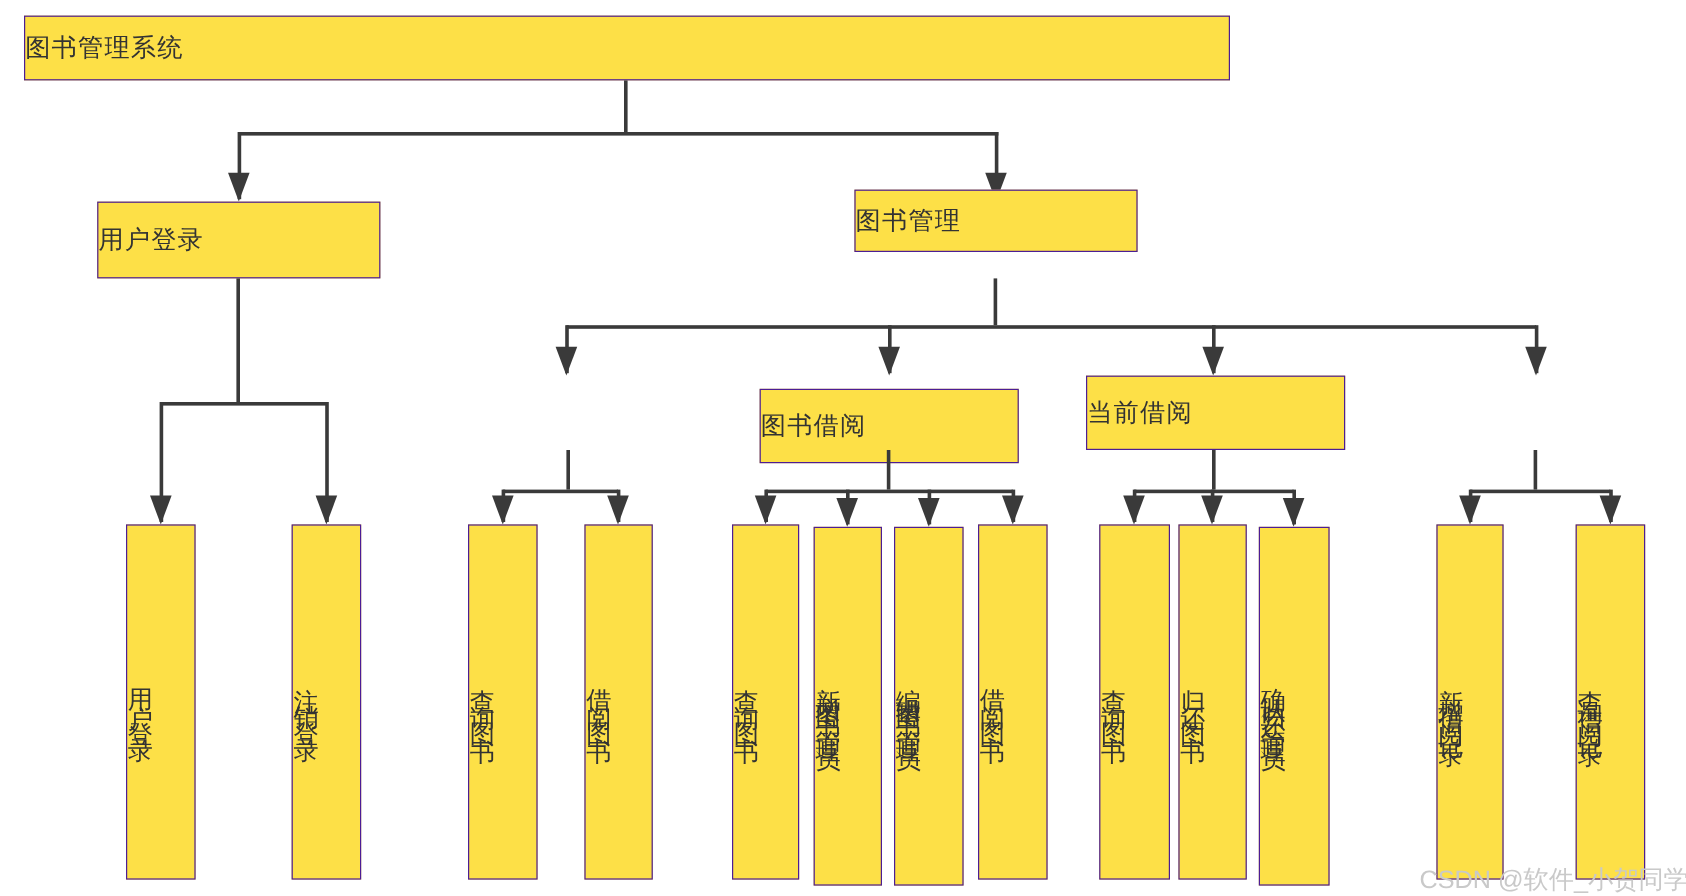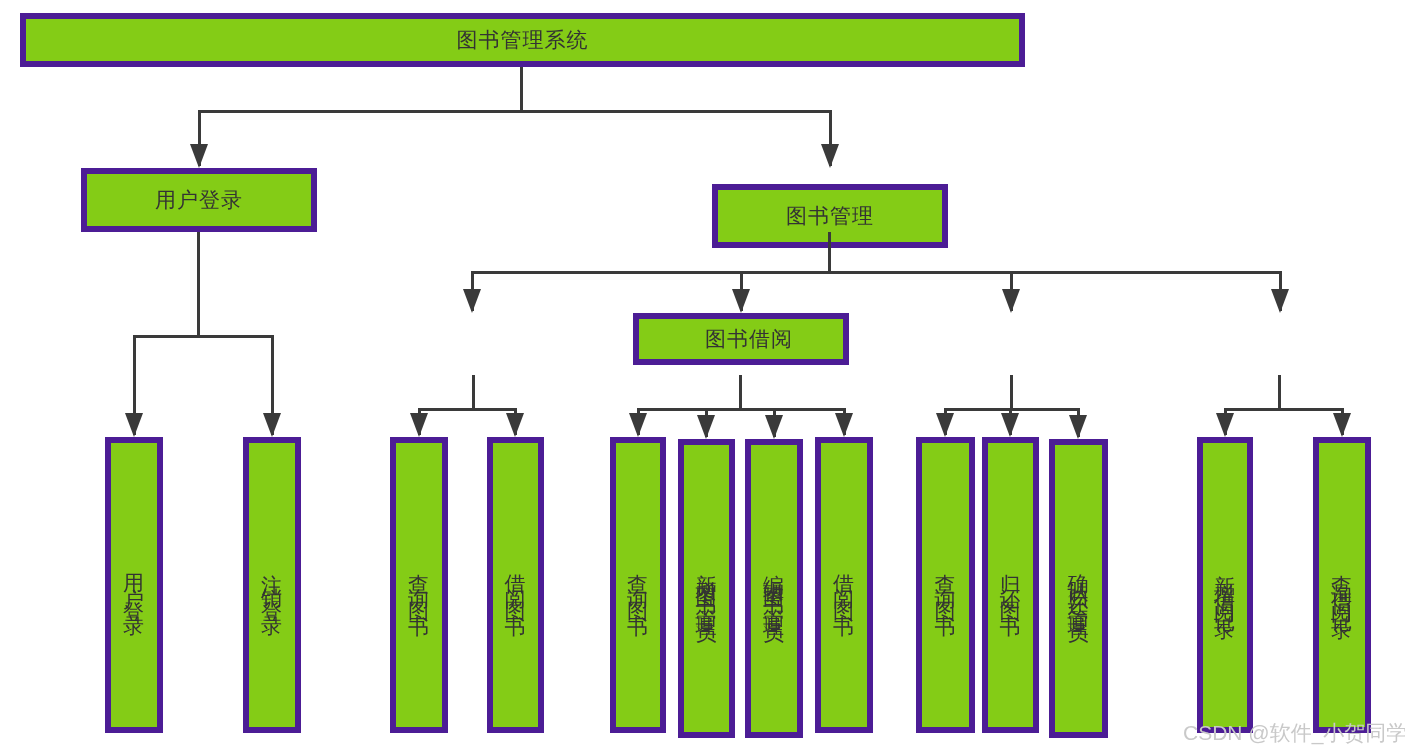--- a/index.html
+++ b/index.html
@@ -1,22 +1,22 @@
 <!DOCTYPE html>
 <html><head>
 <meta charset="utf-8">
 <style>
   html,body{margin:0;padding:0;background:#fff;}
   #stage{
     position:relative;width:1405px;height:747px;background:#ffffff;overflow:hidden;
     font-family:"Liberation Sans","DejaVu Sans",sans-serif;color:#333333;
   }
   .box{
-    position:absolute;box-sizing:border-box;border:6px solid #4c1d95;background:#84cc16;
-    display:flex;align-items:center;justify-content:center;
+    position:absolute;box-sizing:border-box;border:1px solid #4c1d95;background:#fde047;
+    display:flex;align-items:center;
   }
   .hlabel{font-size:21px;color:#333333;letter-spacing:1px;white-space:nowrap;}
   .vlabel{
     writing-mode:vertical-lr;text-orientation:upright;
     font-size:21px;color:#333333;line-height:1;white-space:nowrap;
   }
   .vt4{letter-spacing:14px;}
   .vt6{letter-spacing:9px;}
   .vt9{letter-spacing:7px;}
   .vline{position:absolute;width:3px;background:#3a3a3a;}
@@ -45,38 +45,41 @@
   </div>
 
   <div class="vline" style="left:520px;top:67px;height:43px;"></div>
   <div class="hline" style="left:199px;top:110px;width:633px;"></div>
   <div class="arrow" style="left:190px;top:110px;height:58px;"></div>
   <div class="arrow" style="left:821px;top:110px;height:58px;"></div>
 
   <div class="box" style="left:81px;top:168px;width:236px;height:64px;">
     <span class="hlabel">用户登录</span>
   </div>
-  <div class="box" style="left:712px;top:184px;width:236px;height:64px;font-family:Liberation Mono, monospace;">
+  <div class="box" style="left:712px;top:158px;width:236px;height:52px;font-family:Liberation Mono, monospace;">
     <span class="hlabel">图书管理</span>
   </div>
 
   <div class="vline" style="left:197px;top:232px;height:103px;"></div>
   <div class="hline" style="left:134px;top:335px;width:138px;"></div>
   <div class="arrow" style="left:125px;top:335px;height:102px;"></div>
   <div class="arrow" style="left:263px;top:335px;height:102px;"></div>
 
   <div class="vline" style="left:828px;top:232px;height:39px;"></div>
   <div class="hline" style="left:472px;top:271px;width:808px;"></div>
   <div class="arrow" style="left:463px;top:271px;height:42px;"></div>
   <div class="arrow" style="left:732px;top:271px;height:42px;"></div>
   <div class="arrow" style="left:1002px;top:271px;height:42px;"></div>
   <div class="arrow" style="left:1271px;top:271px;height:42px;"></div>
 
-  <div class="box" style="left:633px;top:313px;width:216px;height:52px;padding-left:16px;">
+  <div class="box" style="left:633px;top:324px;width:216px;height:62px;">
     <span class="hlabel">图书借阅</span>
+  </div>
+  <div class="box" style="left:905px;top:313px;width:216px;height:62px;">
+    <span class="hlabel">当前借阅</span>
   </div>
 
   <div class="vline" style="left:472px;top:375px;height:33px;"></div>
   <div class="hline" style="left:419px;top:408px;width:96px;"></div>
   <div class="arrow" style="left:410px;top:408px;height:29px;"></div>
   <div class="arrow" style="left:506px;top:408px;height:29px;"></div>
 
   <div class="vline" style="left:739px;top:375px;height:33px;"></div>
   <div class="hline" style="left:638px;top:408px;width:206px;"></div>
   <div class="arrow" style="left:629px;top:408px;height:29px;"></div>

